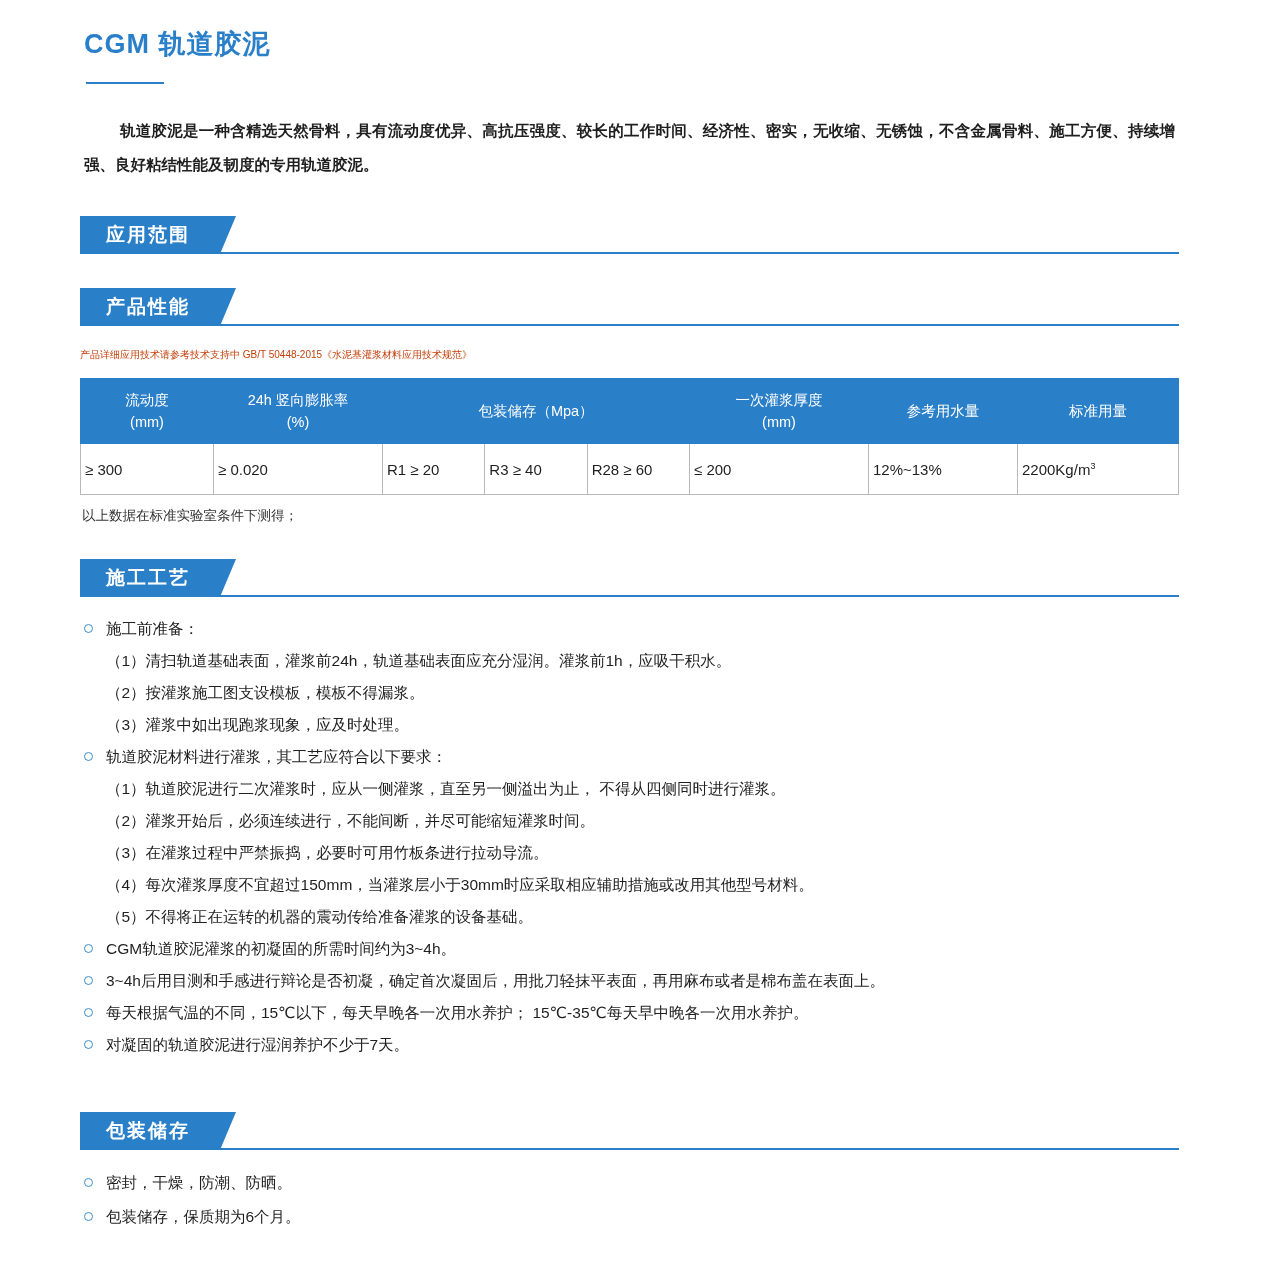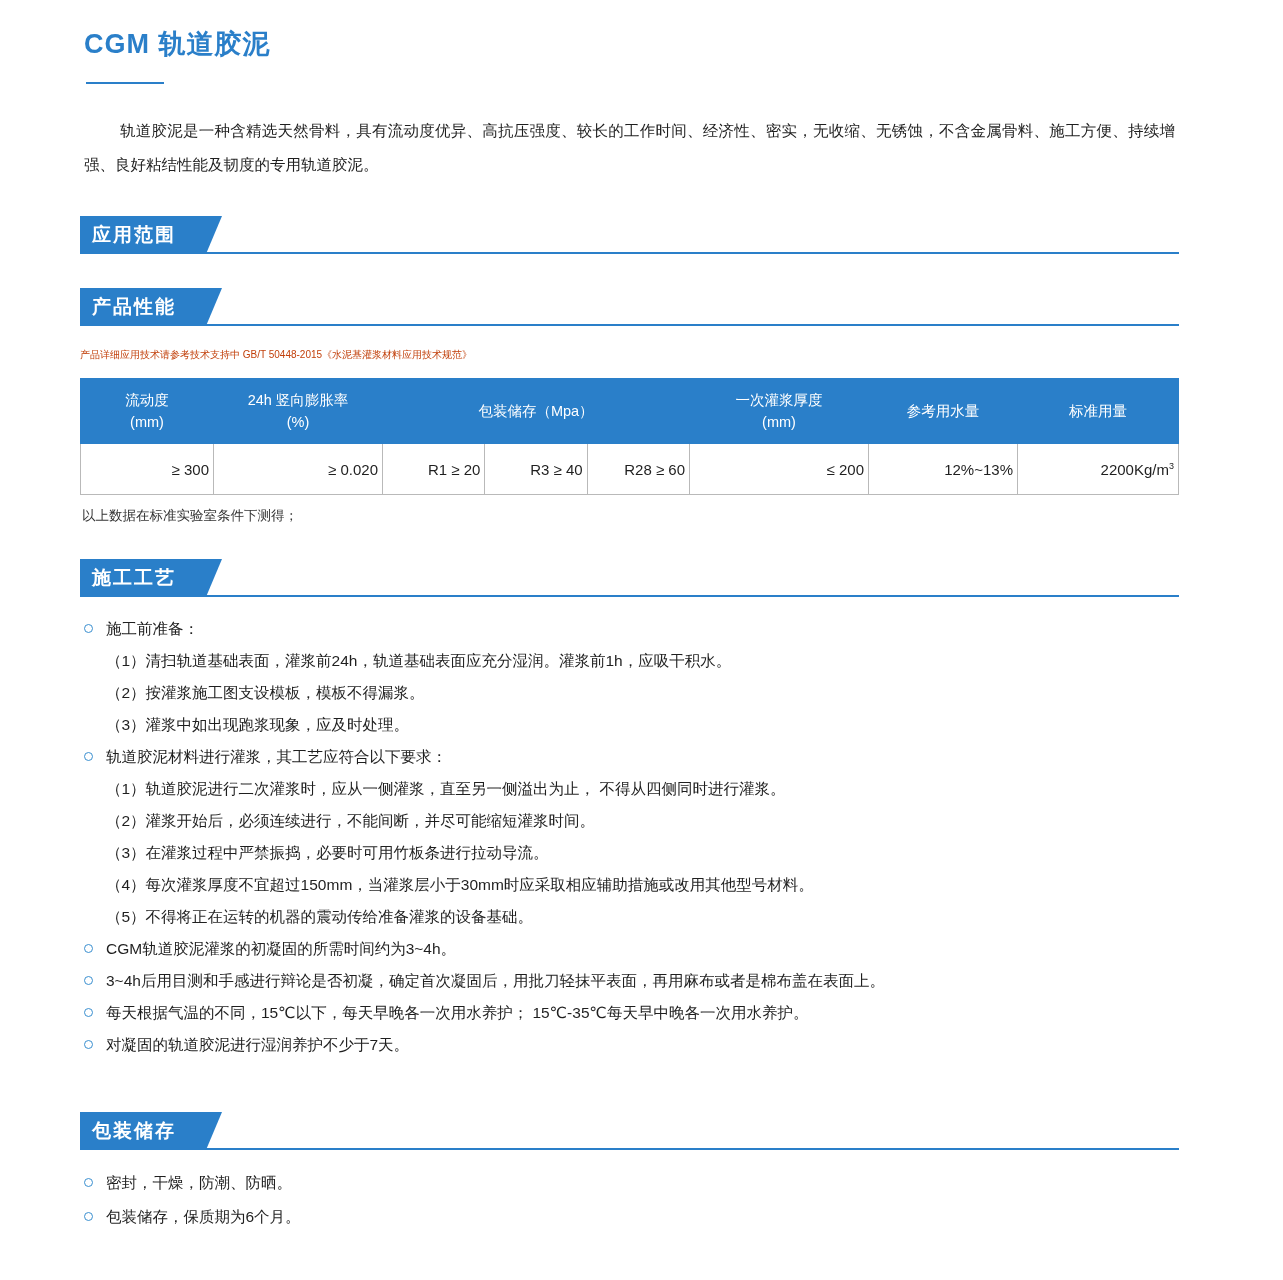--- a/index.html
+++ b/index.html
@@ -42,36 +42,37 @@
   }
 
   
   .intro {
     margin: 30px 4px 0 4px;
     font-size: 15.5px;
     line-height: 34px;
     text-indent: 36px;
     color: #1f1f1f;
     text-align: justify;
+    font-weight: bold;
   }
 
   
   .section {
     margin-top: 34px;
   }
   .section-head {
     position: relative;
     height: 38px;
   }
   .banner {
     position: relative;
     display: inline-block;
     height: 38px;
     line-height: 38px;
-    padding: 0 30px 0 12px;
+    padding: 0 30px 0 26px;
     background: #2a7fc9;
     color: #ffffff;
     font-size: 19px;
     font-weight: bold;
     letter-spacing: 2px;
     vertical-align: top;
   }
   .banner:after {
     content: "";
     position: absolute;
@@ -120,21 +121,21 @@
     font-weight: normal;
     line-height: 22px;
     padding: 10px 4px;
     border: 1px solid #2a7fc9;
     text-align: center;
     vertical-align: middle;
   }
   table.perf td {
     border: 1px solid #b9b9b9;
     font-size: 15px;
-    text-align: right;
+    text-align: left;
     padding: 12px 4px;
     color: #1f1f1f;
     height: 26px;
   }
   .table-note {
     font-size: 13.5px;
     color: #333333;
     margin: 12px 0 8px 2px;
   }
   sup {

